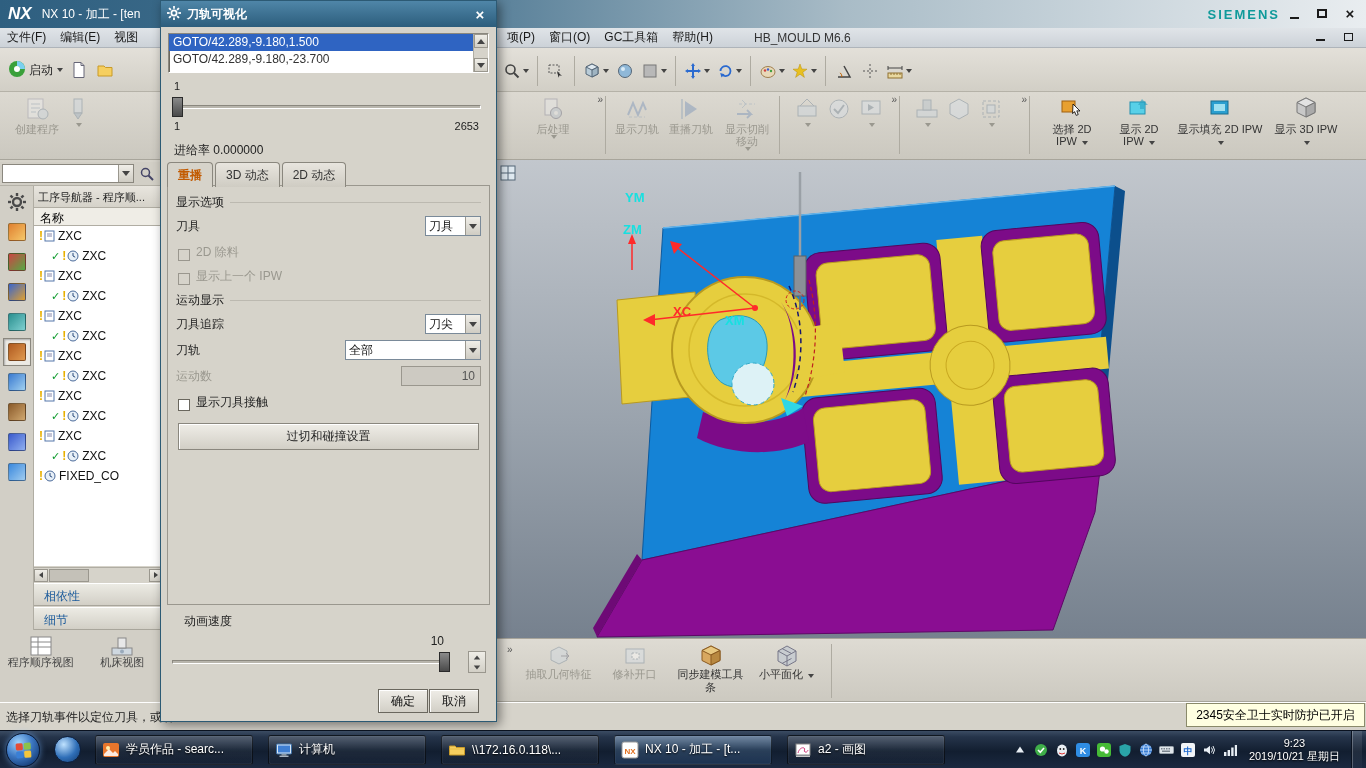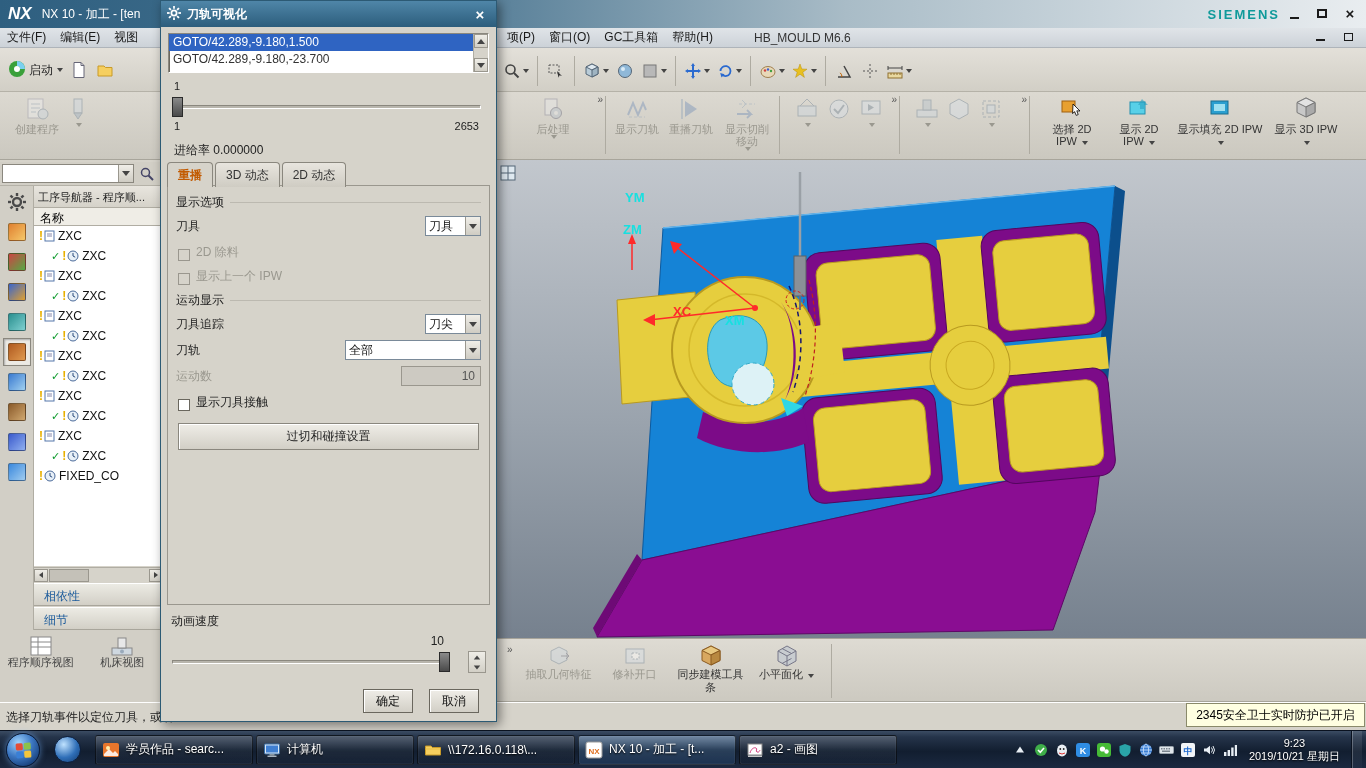--- a/index.html
+++ b/index.html
@@ -163,26 +163,26 @@
     display:flex; align-items:center; justify-content:center; }
   .txtfield { width:80px; height:20px; border:1px solid #9a978e; background:#cdcac2;
     display:flex; align-items:center; justify-content:flex-end; padding:0 5px; color:#555; font-size:12px; }
   .cbrow { display:flex; align-items:flex-end; margin:7px 10px; font-size:12px; color:#222; }
   .cbrow.disabled { color:#9a988f; }
   .cb { width:12px; height:12px; border:1px solid #6a675e; background:#fff; margin-right:6px; flex:none; }
   .cb.dis { background:#d6d3ca; border-color:#9a978e; }
   .panel-btn { display:block; width:calc(100% - 20px); margin:12px 10px; height:27px;
     background:linear-gradient(#efede7,#d2cfc6); border:1px solid #8a877e; box-shadow:inset 1px 1px 0 #fff;
     font-size:12px; color:#222; font-family:inherit; }
-  .speed-label { position:absolute; left:10px; top:612px; font-size:12px; color:#222;text-align:right; }
+  .speed-label { position:absolute; left:23px; top:612px; font-size:12px; color:#222;text-align:right; }
   .speed-value { position:absolute; right:52px; top:633px; font-size:12px; color:#222; }
   .spin { position:absolute; right:10px; top:650px; width:18px; height:22px; border:1px solid #9a978e;
     background:linear-gradient(#efede7,#d2cfc6); display:flex; flex-direction:column; align-items:center; justify-content:space-around; }
   .spin .tri-up,.spin .tri-dn { transform:scale(.8); }
-  .dlg-buttons { position:absolute; left:0; right:17px; top:688px; display:flex; justify-content:flex-end; gap:16px; }
+  .dlg-buttons { position:absolute; left:0; right:17px; top:688px; display:flex; justify-content:flex-end; gap:1px; }
   .dlg-btn { width:50px; height:24px; background:linear-gradient(#efede7,#d2cfc6); border:1px solid #6a675e;
     box-shadow:inset 1px 1px 0 #fff; font-size:12px; color:#111; font-family:inherit; }
 
   
   .tooltip { position:absolute; left:1186px; top:703px; width:179px; height:24px; background:#ffffe1;
     border:1px solid #8a8a6a; color:#000; display:flex; align-items:center; justify-content:center;
     font-size:12px; z-index:60; white-space:nowrap; }
 
   
   .taskbar { position:absolute; left:0; top:730px; width:100%; height:38px;
@@ -190,21 +190,21 @@
     border-top:1px solid #0a1220; display:flex; align-items:center; z-index:50; }
   .start-orb { width:34px; height:34px; border-radius:50%; margin:0 14px 0 6px; position:relative;
     background:radial-gradient(circle at 35% 28%,#9fd4ff,#3c77c2 45%,#173e78 82%);
     border:1px solid #0c1e3c; box-shadow:0 0 6px rgba(120,180,255,.6); }
   .orb-flag { position:absolute; left:9px; top:9px; width:15px; height:15px; display:grid;
     grid-template-columns:7px 7px; grid-template-rows:7px 7px; gap:1px; transform:rotate(-4deg); }
   .orb-flag i { border-radius:1.5px; }
   .glass-circle { width:27px; height:27px; border-radius:50%; margin-right:14px;
     background:radial-gradient(circle at 35% 30%,#bfe2ff,#2f6fb8 55%,#123a6e);
     border:1px solid #0c1e3c; }
-  .task-buttons { display:flex; gap:3px; }
+  .task-buttons { display:flex; gap:15px; }
   .task-btn { width:158px; height:30px; border:1px solid rgba(0,0,0,.55); border-radius:3px;
     background:linear-gradient(rgba(255,255,255,.22),rgba(255,255,255,.06) 48%,rgba(0,0,0,.12));
     display:flex; align-items:center; padding:0 6px; box-shadow:inset 0 0 1px rgba(255,255,255,.4); }
   .task-btn.active { background:linear-gradient(rgba(190,220,250,.5),rgba(120,170,220,.25) 48%,rgba(40,80,130,.3)); }
   .task-icon { width:18px; height:18px; margin-right:6px; flex:none; }
   .task-label { color:#fff; font-size:12px; white-space:nowrap; overflow:hidden; text-shadow:0 1px 2px #000; }
   .tray { margin-left:auto; display:flex; align-items:center; gap:5px; padding-right:4px; }
   .tray-icon { width:16px; height:16px; display:flex; align-items:center; justify-content:center; }
   .clock { color:#fff; font-size:11px; line-height:13px; text-align:center; margin:12px 6px; text-shadow:0 1px 2px #000; }
   .show-desktop { width:11px; height:38px; border-left:1px solid #0a1220; box-shadow:inset 1px 0 0 rgba(255,255,255,.25);

